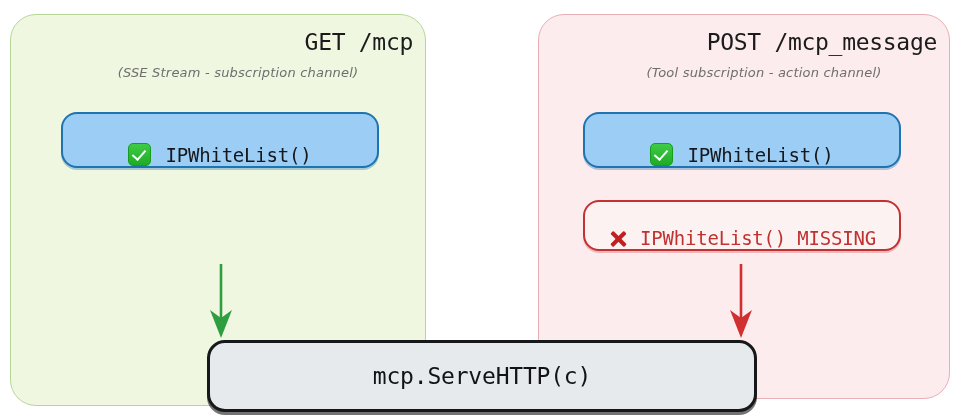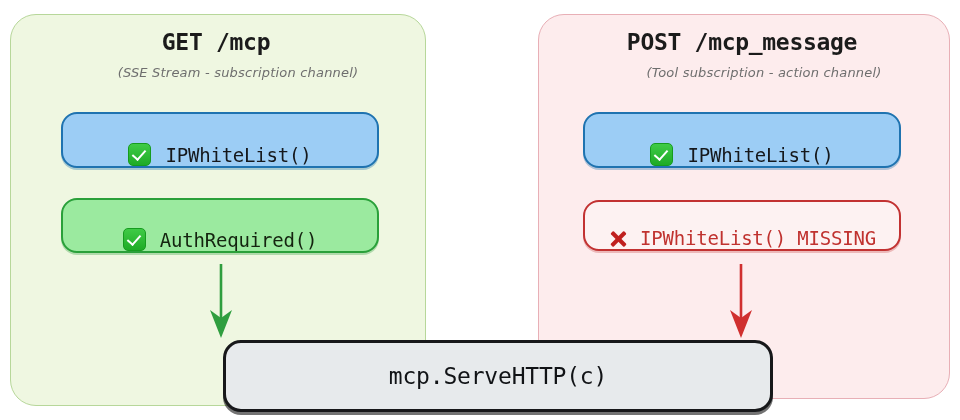--- a/index.html
+++ b/index.html
@@ -40,25 +40,25 @@
     top: 14px;
     width: 412px;
     height: 385px;
     background: #fdeced;
     border: 1.6px solid #e8afb6;
   }
 
   .panel-title {
     position: absolute;
     left: 0;
-    right: 4px;
-    text-align: center;
+    right: 12px;
+    text-align: right;
     font-family: "DejaVu Sans Mono", monospace;
     font-size: 23px;
-    font-weight: 700;
+    font-weight: 400;
     letter-spacing: -0.3px;
     color: #1b1b1b;
     top: 14px;
   }
   .panel-sub {
     position: absolute;
     left: 0;
     right: 0;
     text-align: center;
     top: 50px;
@@ -168,42 +168,37 @@
     background: #e7eaec;
     border: 3px solid #17181a;
     display: flex;
     align-items: center;
     justify-content: center;
     font-family: "DejaVu Sans Mono", monospace;
     font-size: 23px;
     letter-spacing: -0.2px;
     color: #111316;
     box-shadow: 0 3px 0 rgba(0,0,0,0.55);
-    margin-left: 16px;
   }
 </style>
 </head>
 <body>
 
 <div class="canvas">
 
   <div class="panel panel-left">
     <div class="panel-title">GET /mcp</div>
     <div class="panel-sub">(SSE Stream - subscription channel)</div>
   </div>
 
   <div class="node node-blue node-l-blue">
     <span class="icon-check"></span>
     <span class="label">IPWhiteList()</span>
   </div>
 
-  <div class="node node-green node-l-green">
-    <span class="icon-check"></span>
-    <span class="label">AuthRequired()</span>
-  </div>
 
   <svg class="arrow" style="left:196px; top:262px; width:50px; height:80px;" viewBox="0 0 50 80">
     <line x1="25" y1="2" x2="25" y2="60" stroke="#2f9e3f" stroke-width="2.6"></line>
     <path d="M25 76 L14 48 L25 56 L36 48 Z" fill="#2f9e3f"></path>
   </svg>
 
   <div class="panel panel-right">
     <div class="panel-title">POST /mcp_message</div>
     <div class="panel-sub">(Tool subscription - action channel)</div>
   </div>

